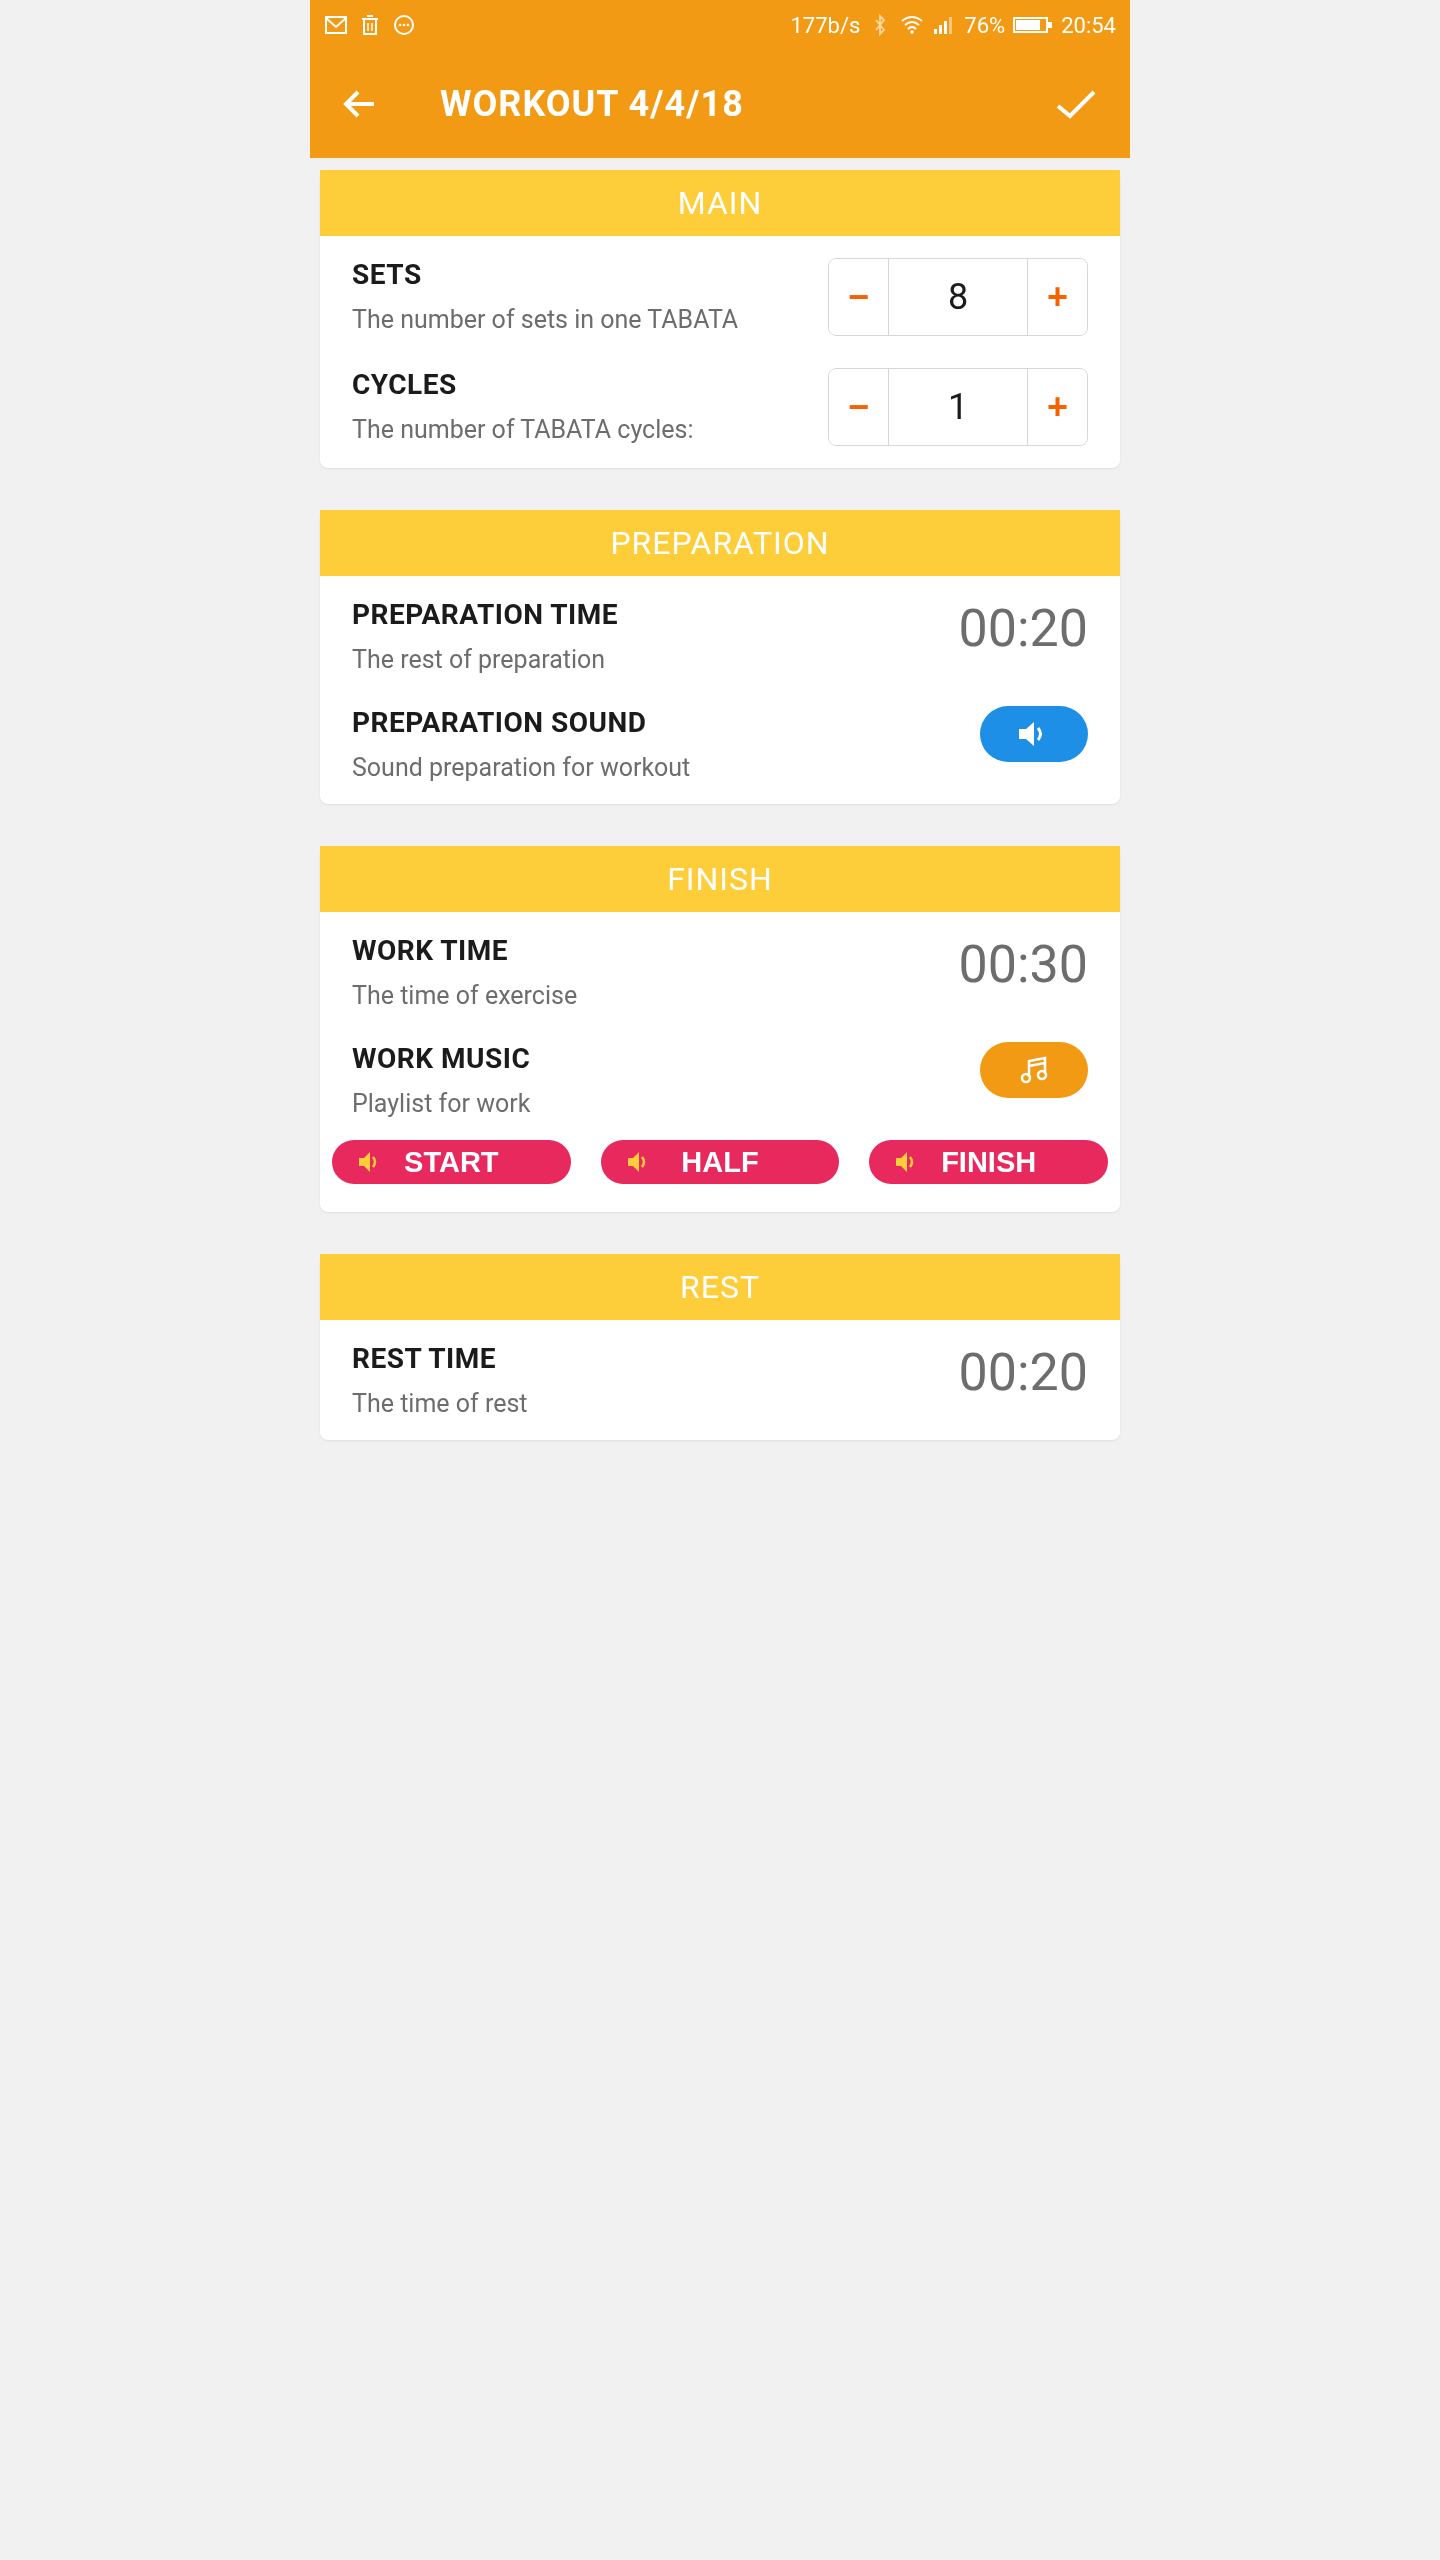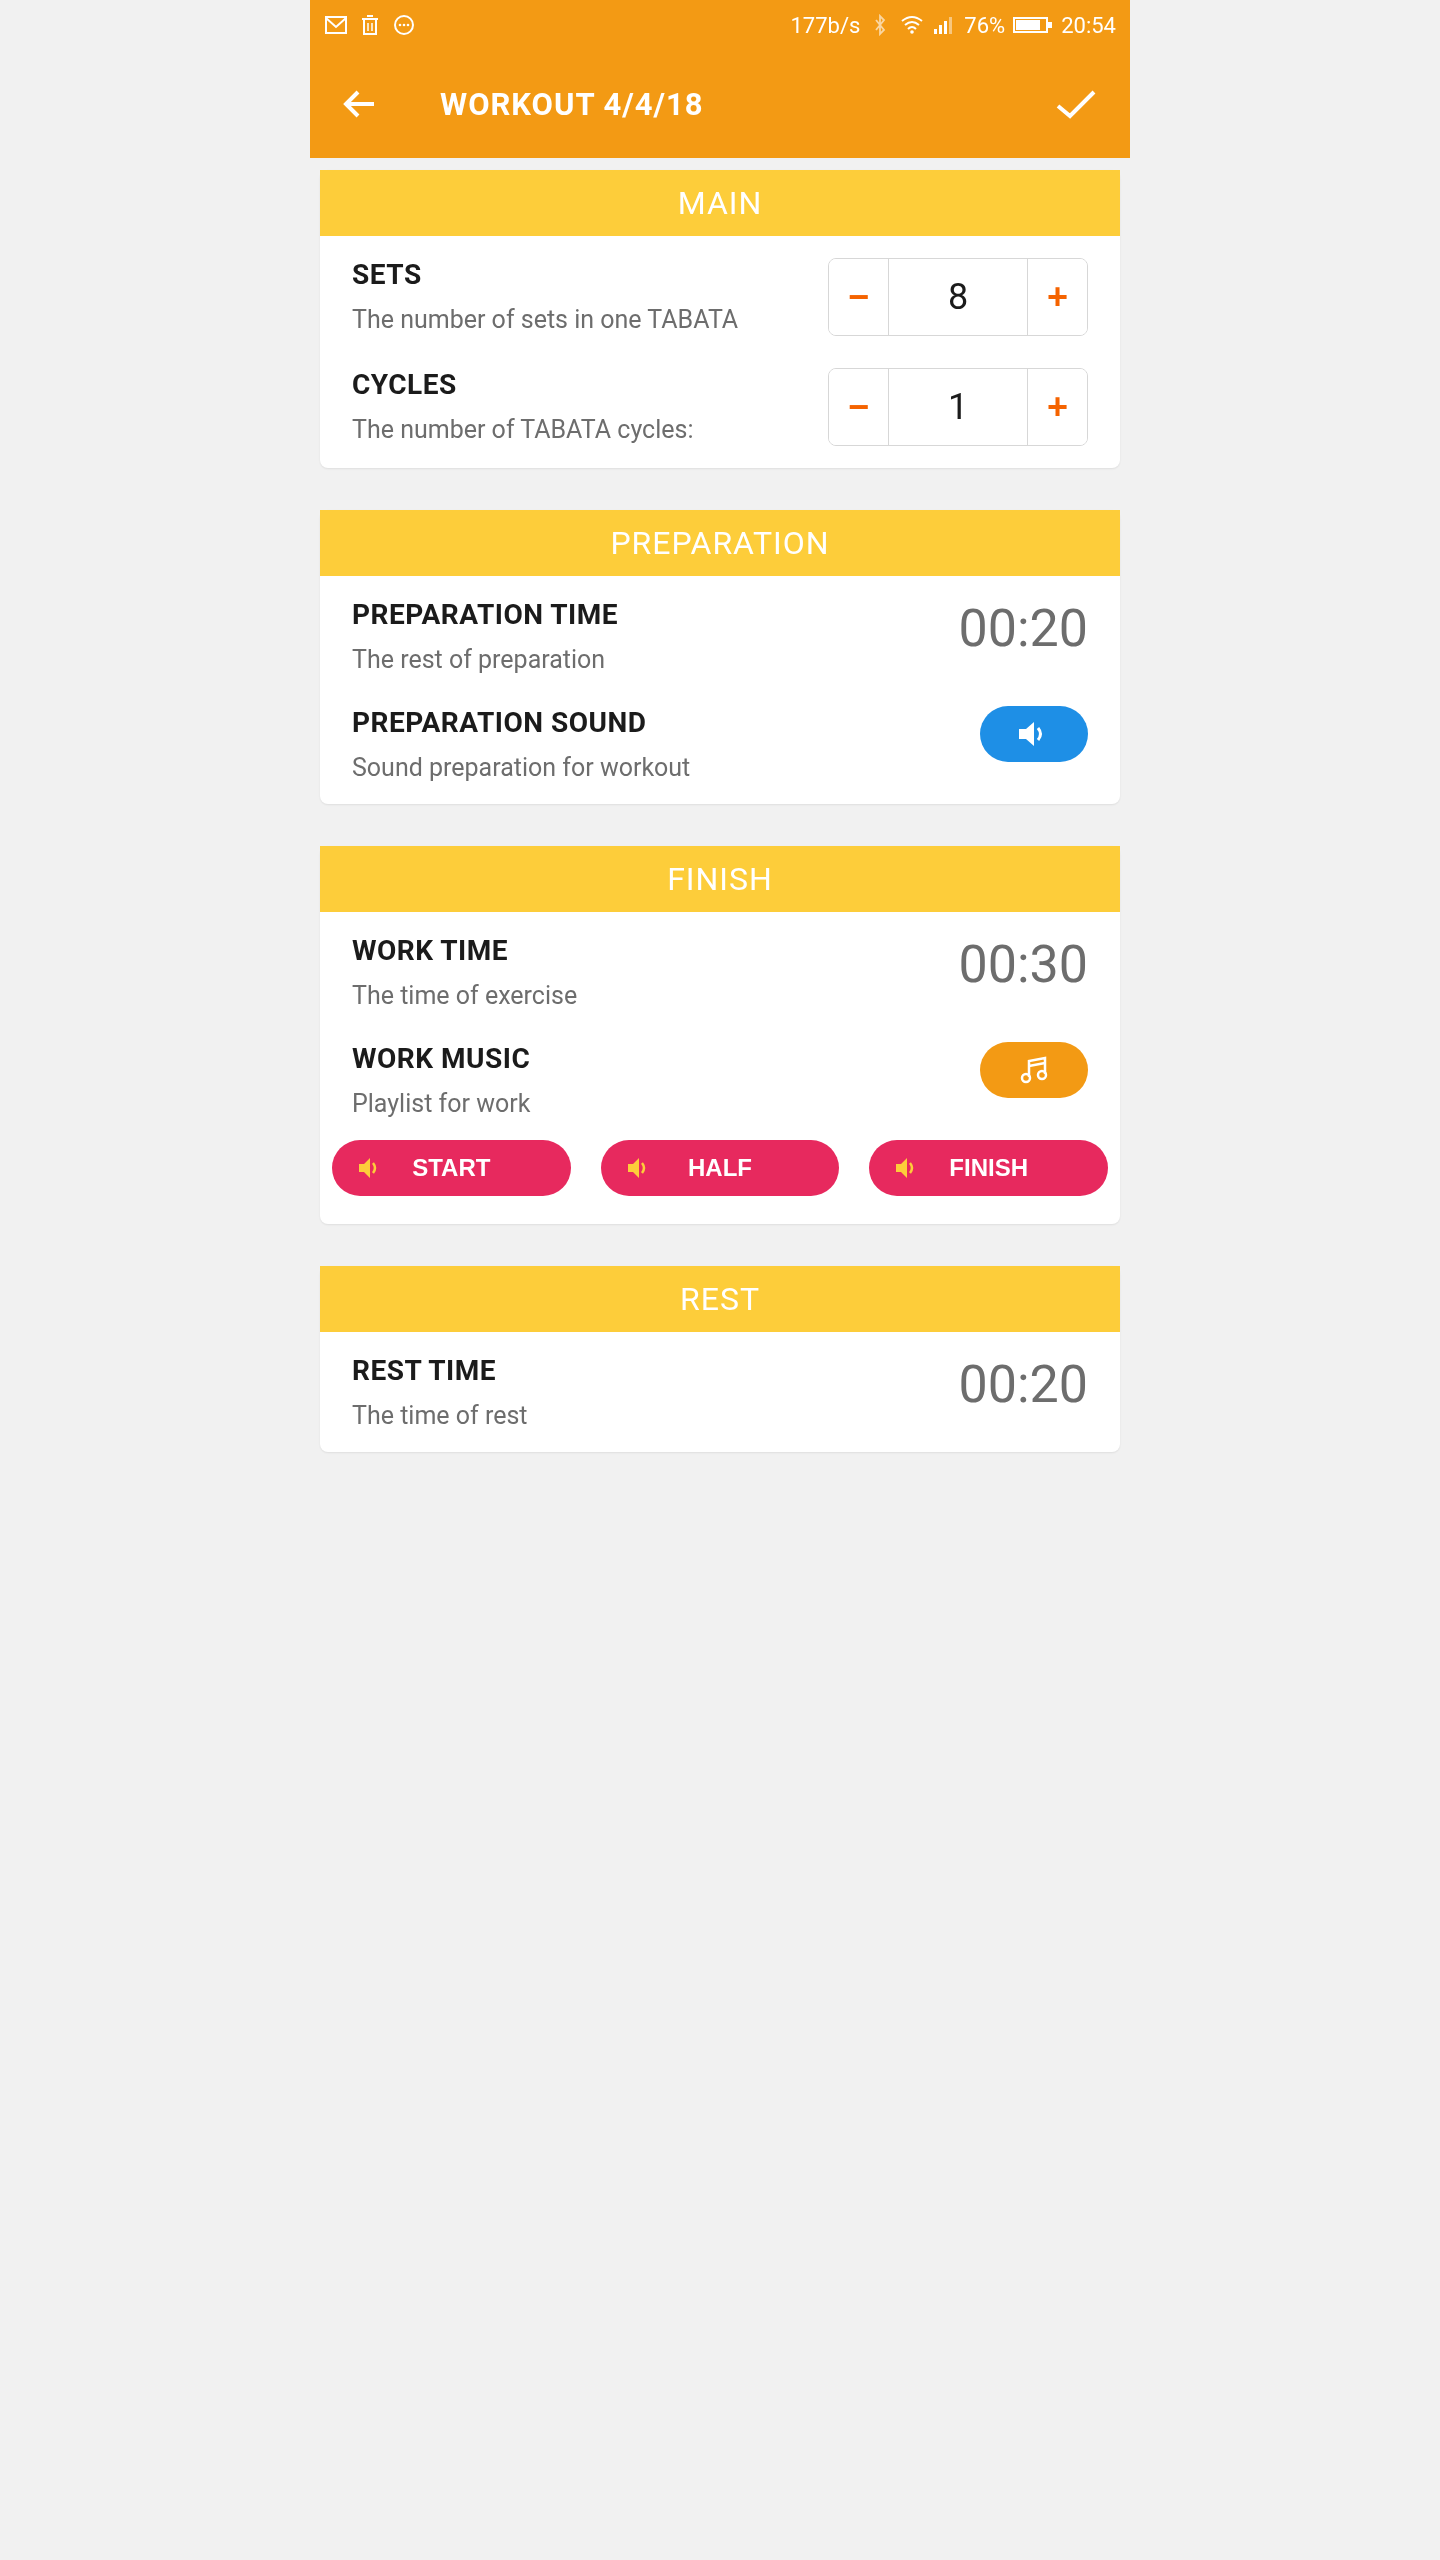--- a/index.html
+++ b/index.html
@@ -26,21 +26,21 @@
   .app-bar {
     background: #f39a14;
     color: #fff;
     height: 108px;
     display: flex;
     align-items: center;
     padding: 0 30px;
   }
   .app-bar .back { width: 40px; }
   .app-bar .title {
-    font-size: 31px;
+    font-size: 36px;
     font-weight: 700;
     letter-spacing: 1px;
     margin-left: 60px;
   }
   .app-bar .confirm { margin-left: auto; }
   .content { padding: 12px 10px 0 10px; }
   
   .card {
     background: #fff;
     border-radius: 8px;
@@ -127,24 +127,24 @@
   }
   .chips {
     display: flex;
     gap: 30px;
     padding: 0 12px 28px 12px;
   }
   .chip {
     flex: 1;
     background: #e7295e;
     color: #fff;
-    height: 56px;
+    height: 44px;
     border-radius: 999px;
     border: none;
-    font-size: 24px;
+    font-size: 29px;
     font-weight: 600;
     display: flex;
     align-items: center;
     justify-content: center;
     position: relative;
     cursor: pointer;
   }
   .chip .speaker-mini {
     position: absolute;
     left: 26px;

